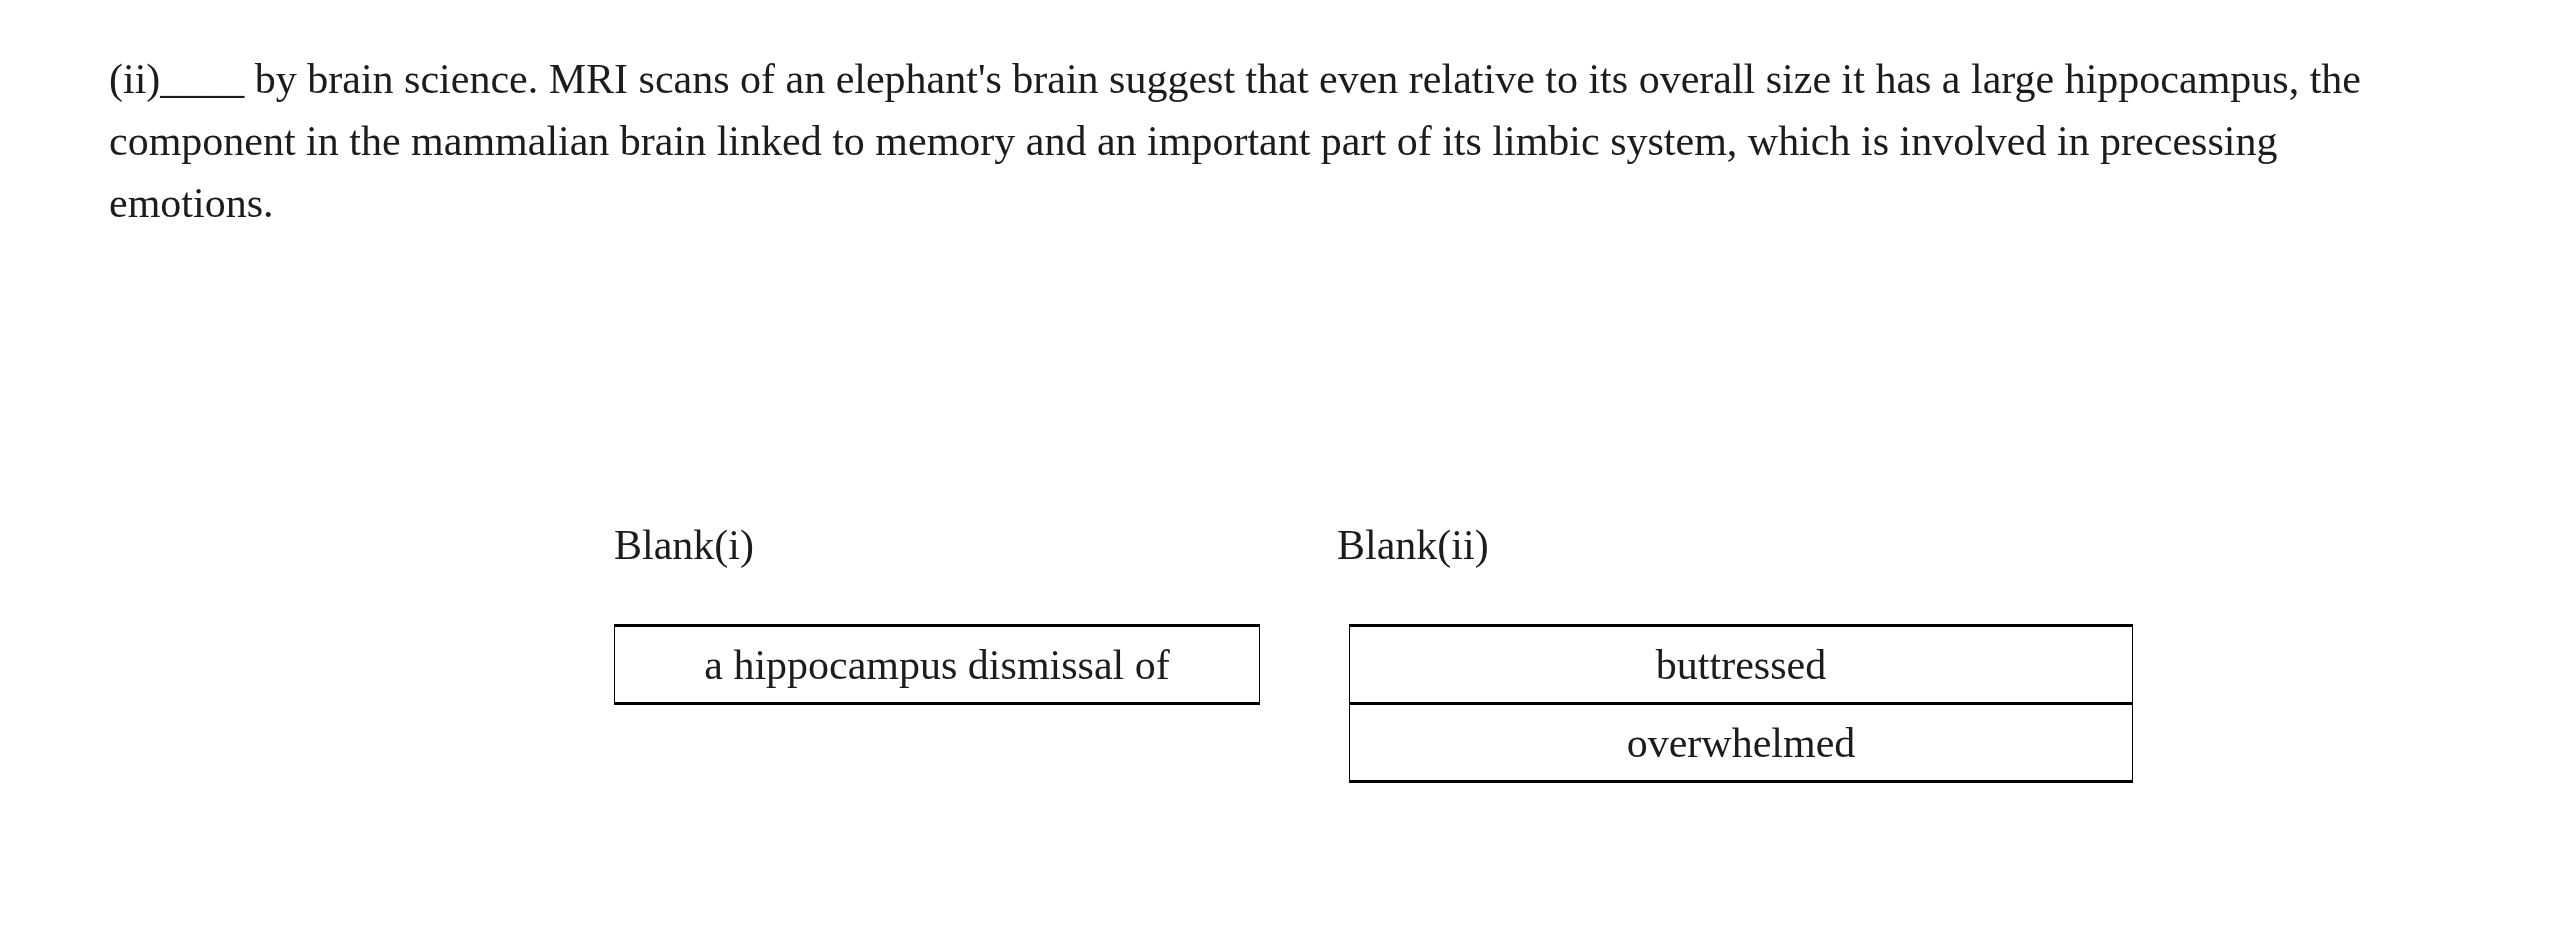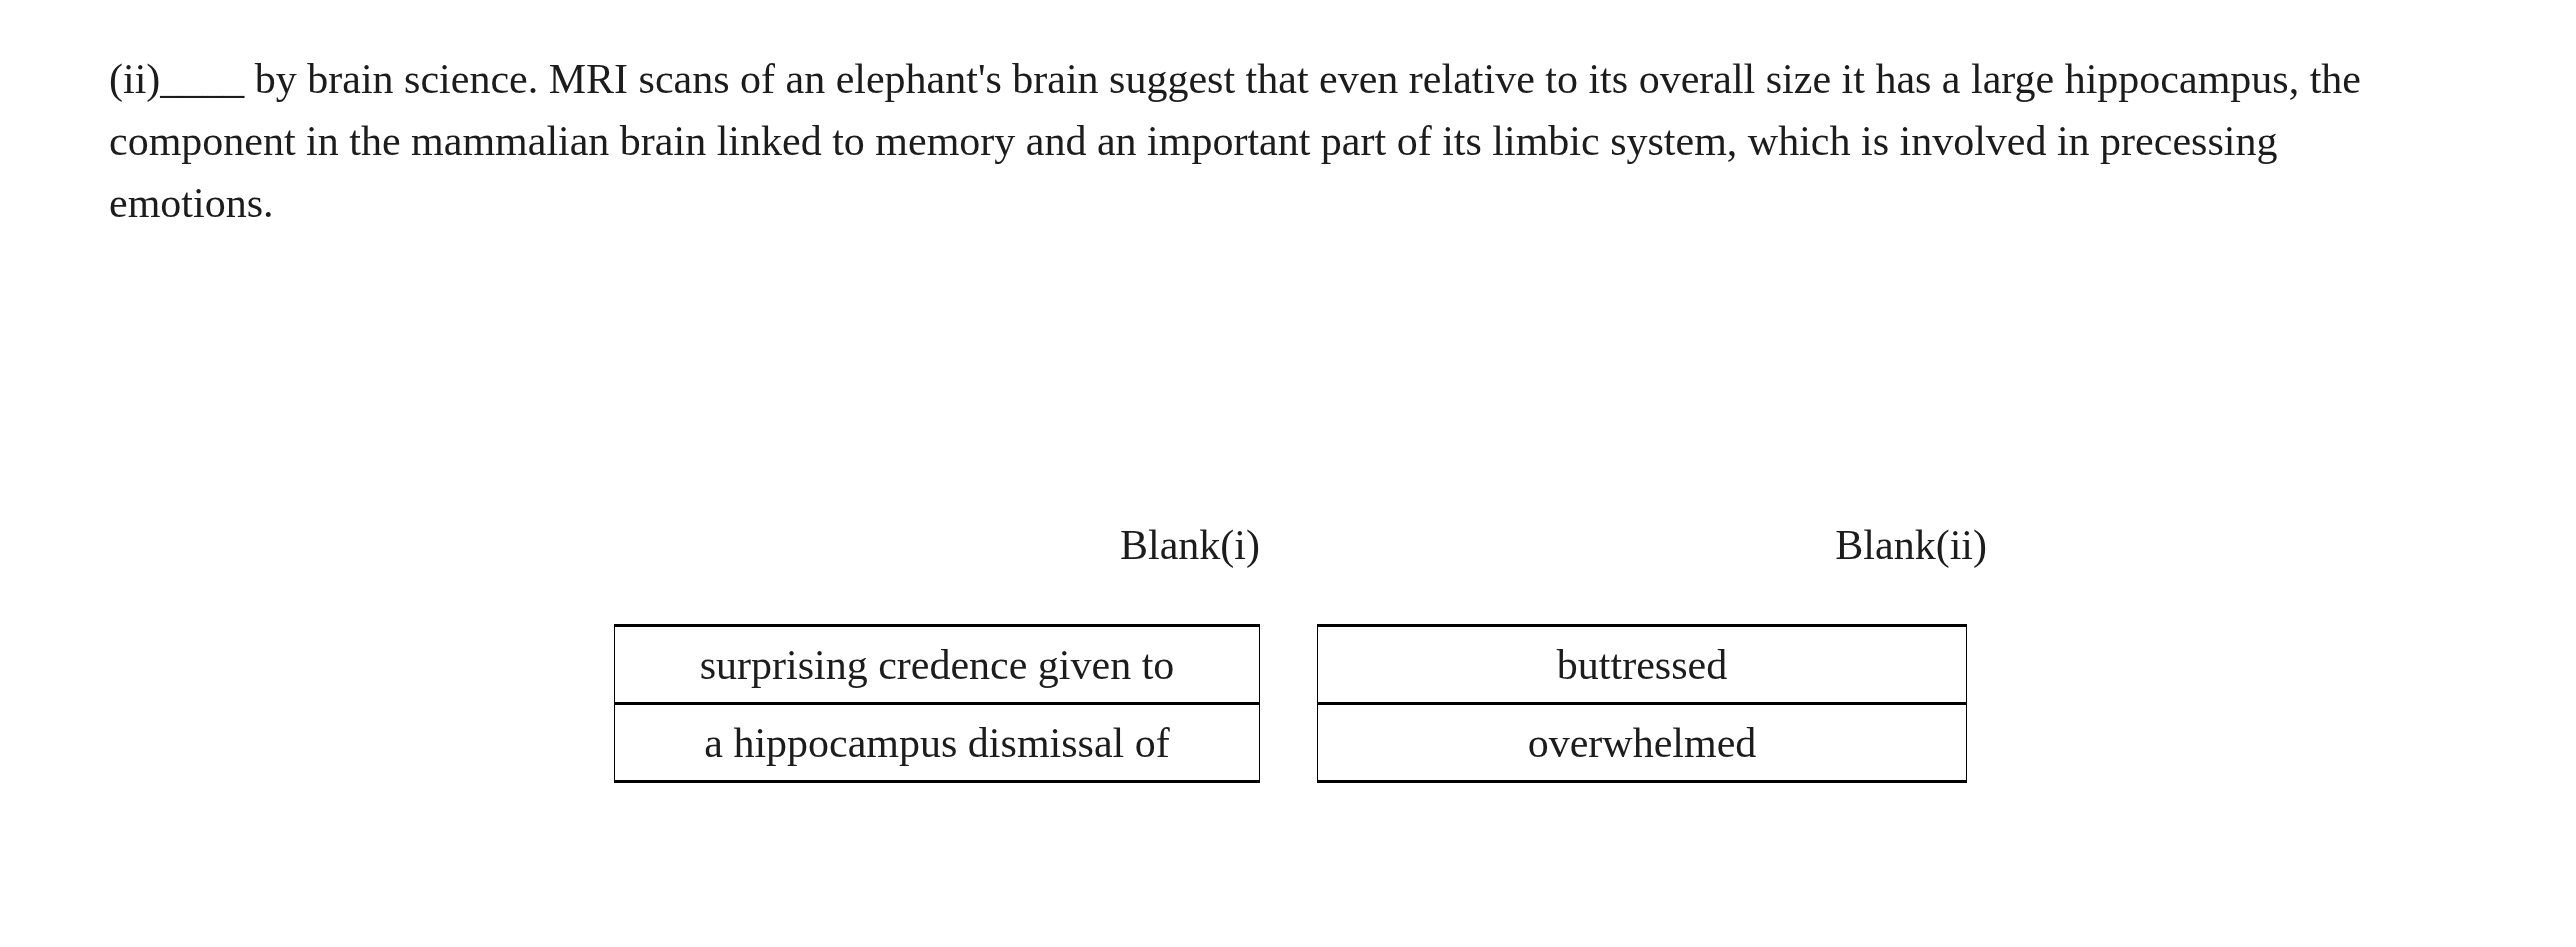--- a/index.html
+++ b/index.html
@@ -22,31 +22,31 @@
     left:109px; top:48px;
     font-size:42px;
     line-height:62px;
     white-space:nowrap;
   }
   .blank-label{
     position:absolute;
     top:522px;
     font-size:42px;
     line-height:1.1;
-    text-align:right;
+    text-align:left;
   }
   #blank-label-1{ left:614px;  width:646px; }
   #blank-label-2{ left:1337px; width:650px; }
   table.options{
     position:absolute;
     border-collapse:collapse;
     table-layout:fixed;
   }
   #options-table-1{ left:614px;  top:624px; width:646px; }
-  #options-table-2{ left:1317px; top:624px; width:650px; }
+  #options-table-2{ left:1349px; top:624px; width:784px; }
   table.options td{
     border:1.9px solid var(--border-color);
     border-top-width:3.7px;
     border-bottom-width:3.7px;
     height:78px;
     text-align:center;
     vertical-align:middle;
     font-size:42px;
     line-height:1;
     cursor:default;
@@ -64,23 +64,20 @@
     <div>emotions.</div>
   </div>
 
   <div class="blank-label" id="blank-label-1">Blank(i)</div>
 
   <div class="blank-label" id="blank-label-2">Blank(ii)</div>
 
   <table class="options" id="options-table-1">
     <tbody>
       <tr>
-        <td>surprising credence given to</td>
-      </tr>
-      <tr>
         <td>a hippocampus dismissal of</td>
       </tr>
     </tbody>
   </table>
 
   <table class="options" id="options-table-2">
     <tbody>
       <tr>
         <td>buttressed</td>
       </tr>

